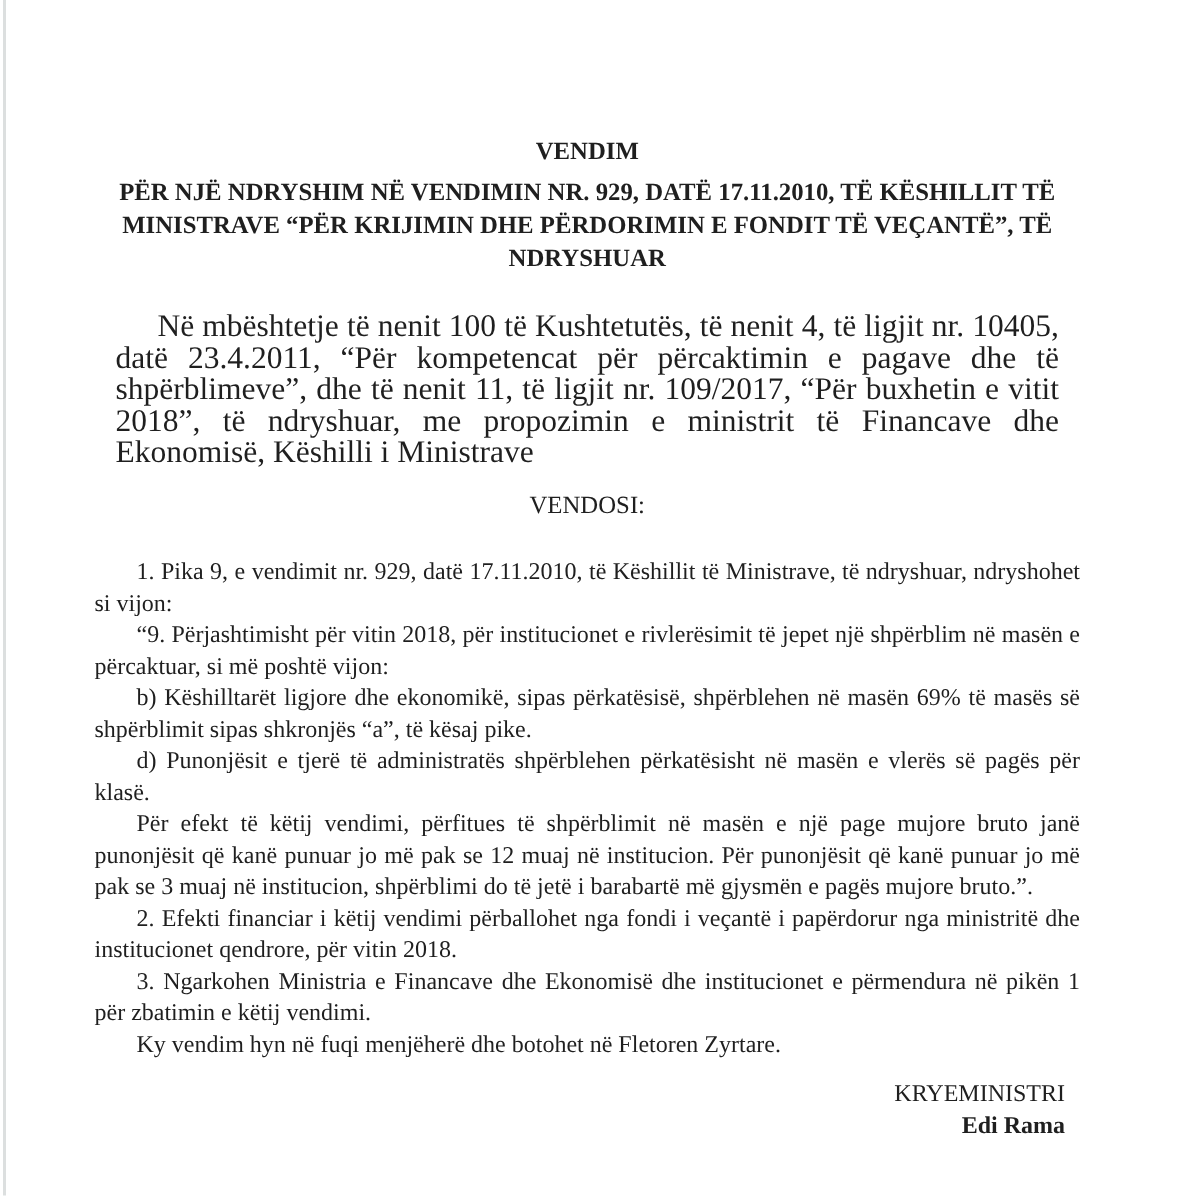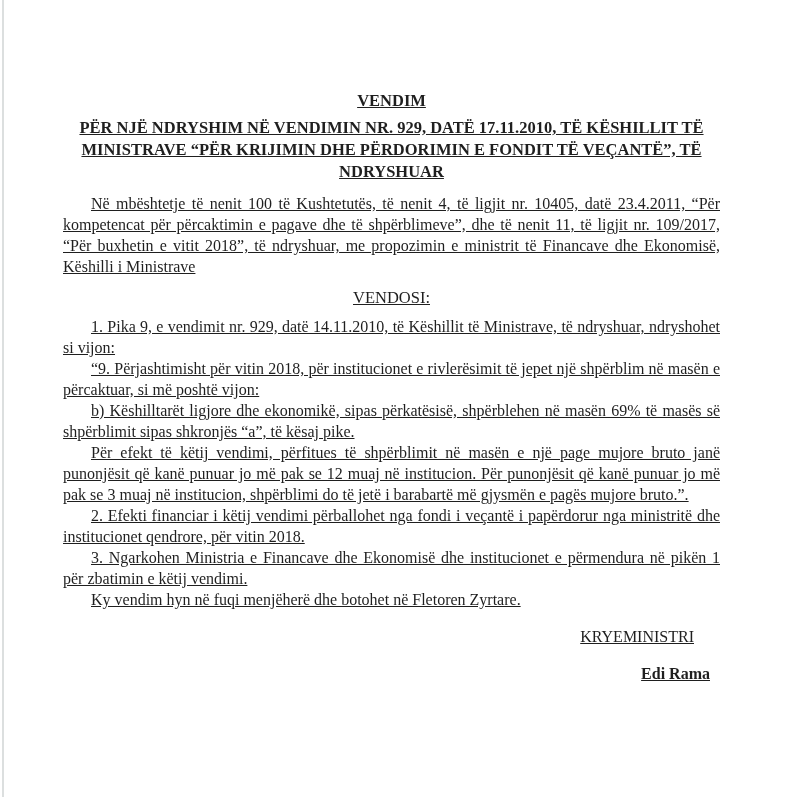--- a/index.html
+++ b/index.html
@@ -24,73 +24,72 @@
     background: #dcdfdf;
   }
   .page {
     position: absolute;
     top: 0;
     left: 0;
     width: 786px;
     height: 572px;
     box-sizing: border-box;
     padding: 90px 66px 0 63px;
-    text-decoration: underline;
   }
   .doc-type {
     text-align: center;
     font-weight: bold;
     font-size: 16.5px;
     line-height: 21px;
     margin: 0;
   }
   .doc-number {
     text-align: center;
     font-weight: bold;
     font-size: 16.5px;
     line-height: 21px;
     margin: 0;
   }
   .doc-title {
     text-align: center;
     font-weight: bold;
     font-size: 16.5px;
     line-height: 22px;
-    margin: 6px auto 10px auto;
+    margin: 6px auto 24px auto;
     max-width: 664px;
   }
   .preamble {
     text-align: justify;
-    font-size: 16px;
+    font-size: 21px;
     line-height: 21px;
-    margin: 0;
+    margin: 14px;
     text-indent: 28px;
   }
   .enacting {
     text-align: center;
     font-size: 16.5px;
     line-height: 21px;
-    margin: 10px 0 8px 0;
+    margin: 10px 0 24px 0;
   }
   .para {
     text-align: justify;
     font-size: 16px;
     line-height: 21px;
     margin: 0;
     text-indent: 28px;
   }
   .signature {
     margin-top: 12px;
     padding-right: 10px;
     text-align: right;
   }
   .sig-title {
     font-size: 16px;
     line-height: 21px;
-    margin: 16px;
+    margin: 0;
   }
   .sig-name {
     font-size: 16px;
     line-height: 21px;
     font-weight: bold;
     margin: 0;
   }
 </style>
 </head>
 <body>
@@ -100,23 +99,24 @@
 <div class="page">
 
   <p class="doc-type">VENDIM</p>
 
   <p class="doc-title">PËR NJË NDRYSHIM NË VENDIMIN NR. 929, DATË 17.11.2010, TË KËSHILLIT TË MINISTRAVE “PËR KRIJIMIN DHE PËRDORIMIN E FONDIT TË VEÇANTË”, TË NDRYSHUAR</p>
 
   <p class="preamble">Në mbështetje të nenit 100 të Kushtetutës, të nenit 4, të ligjit nr. 10405, datë 23.4.2011, “Për kompetencat për përcaktimin e pagave dhe të shpërblimeve”, dhe të nenit 11, të ligjit nr. 109/2017, “Për buxhetin e vitit 2018”, të ndryshuar, me propozimin e ministrit të Financave dhe Ekonomisë, Këshilli i Ministrave</p>
 
   <p class="enacting">VENDOSI:</p>
 
-  <p class="para">1. Pika 9, e vendimit nr. 929, datë 14.11.2010, të Këshillit të Ministrave, të ndryshuar, ndryshohet si vijon:</p>
+  <p class="para">1. Pika 9, e vendimit nr. 929, datë 17.11.2010, të Këshillit të Ministrave, të ndryshuar, ndryshohet si vijon:</p>
   <p class="para">“9. Përjashtimisht për vitin 2018, për institucionet e rivlerësimit të jepet një shpërblim në masën e përcaktuar, si më poshtë vijon:</p>
   <p class="para">b) Këshilltarët ligjore dhe ekonomikë, sipas përkatësisë, shpërblehen në masën 69% të masës së shpërblimit sipas shkronjës “a”, të kësaj pike.</p>
+  <p class="para">d) Punonjësit e tjerë të administratës shpërblehen përkatësisht në masën e vlerës së pagës për klasë.</p>
   <p class="para">Për efekt të këtij vendimi, përfitues të shpërblimit në masën e një page mujore bruto janë punonjësit që kanë punuar jo më pak se 12 muaj në institucion. Për punonjësit që kanë punuar jo më pak se 3 muaj në institucion, shpërblimi do të jetë i barabartë më gjysmën e pagës mujore bruto.”.</p>
   <p class="para">2. Efekti financiar i këtij vendimi përballohet nga fondi i veçantë i papërdorur nga ministritë dhe institucionet qendrore, për vitin 2018.</p>
   <p class="para">3. Ngarkohen Ministria e Financave dhe Ekonomisë dhe institucionet e përmendura në pikën 1 për zbatimin e këtij vendimi.</p>
   <p class="para">Ky vendim hyn në fuqi menjëherë dhe botohet në Fletoren Zyrtare.</p>
 
   <div class="signature">
     <p class="sig-title">KRYEMINISTRI</p>
     <p class="sig-name">Edi Rama</p>
   </div>
 

